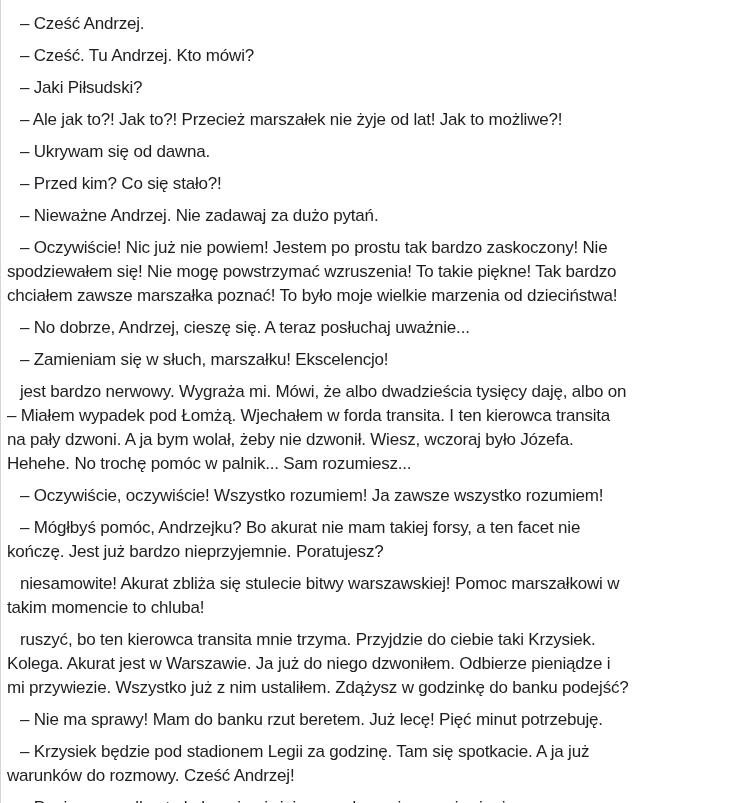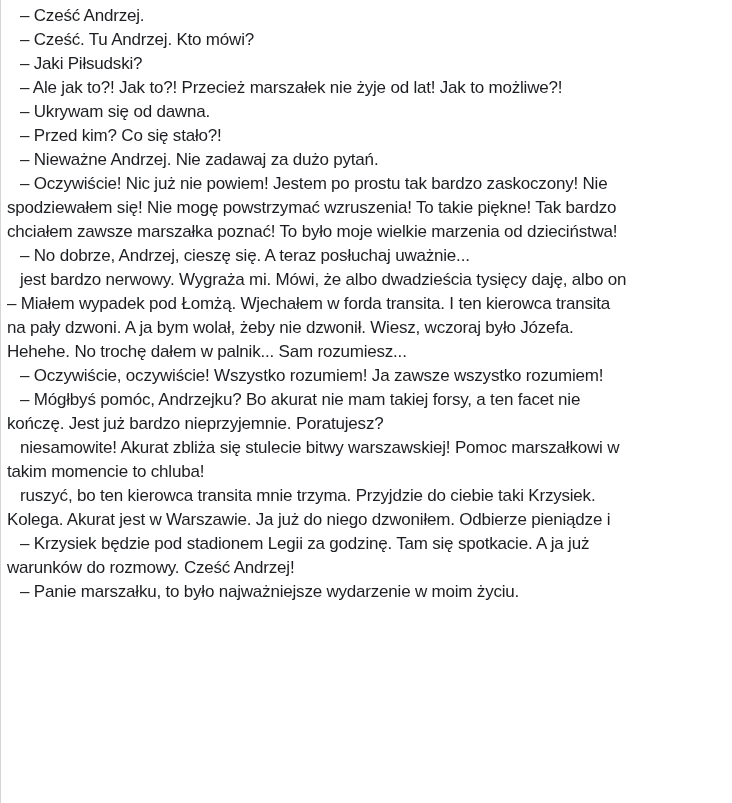--- a/index.html
+++ b/index.html
@@ -19,21 +19,21 @@
     color: #1c1e21;
   }
   .post-text { width: 100%; }
   .para { margin: 0; padding: 0; }
   .line {
     display: block;
     white-space: pre;
     text-indent: 0;
   }
   
-  .para .line:first-child { text-indent: 13px; }
+  .para .line:first-child { text-indent: 13px; margin-top: 8px; }
 </style>
 </head>
 <body style="color: rgb(28, 30, 33); background: rgb(255, 255, 255); border-left-color: rgb(213, 213, 213);">
 
 <main class="post-text" id="dialogue">
     <p class="para">
       <span class="line">– Cześć Andrzej.</span>
     </p>
     <p class="para">
       <span class="line">– Cześć. Tu Andrzej. Kto mówi?</span>
@@ -55,39 +55,46 @@
     </p>
     <p class="para">
       <span class="line">– Oczywiście! Nic już nie powiem! Jestem po prostu tak bardzo zaskoczony! Nie</span>
       <span class="line">spodziewałem się! Nie mogę powstrzymać wzruszenia! To takie piękne! Tak bardzo</span>
       <span class="line">chciałem zawsze marszałka poznać! To było moje wielkie marzenia od dzieciństwa!</span>
     </p>
     <p class="para">
       <span class="line">– No dobrze, Andrzej, cieszę się. A teraz posłuchaj uważnie...</span>
     </p>
     <p class="para">
+      <span class="line">– Zamieniam się w słuch, marszałku! Ekscelencjo!</span>
+    </p>
+    <p class="para">
       <span class="line">jest bardzo nerwowy. Wygraża mi. Mówi, że albo dwadzieścia tysięcy daję, albo on</span>
       <span class="line">– Miałem wypadek pod Łomżą. Wjechałem w forda transita. I ten kierowca transita</span>
       <span class="line">na pały dzwoni. A ja bym wolał, żeby nie dzwonił. Wiesz, wczoraj było Józefa.</span>
-      <span class="line">Hehehe. No trochę dałem w palnik... Sam rozumiesz...</span>
+      <span class="line">Hehehe. No trochę pomóc w palnik... Sam rozumiesz...</span>
     </p>
     <p class="para">
       <span class="line">– Oczywiście, oczywiście! Wszystko rozumiem! Ja zawsze wszystko rozumiem!</span>
     </p>
     <p class="para">
       <span class="line">– Mógłbyś pomóc, Andrzejku? Bo akurat nie mam takiej forsy, a ten facet nie</span>
       <span class="line">kończę. Jest już bardzo nieprzyjemnie. Poratujesz?</span>
     </p>
     <p class="para">
       <span class="line">niesamowite! Akurat zbliża się stulecie bitwy warszawskiej! Pomoc marszałkowi w</span>
       <span class="line">takim momencie to chluba!</span>
     </p>
     <p class="para">
       <span class="line">ruszyć, bo ten kierowca transita mnie trzyma. Przyjdzie do ciebie taki Krzysiek.</span>
       <span class="line">Kolega. Akurat jest w Warszawie. Ja już do niego dzwoniłem. Odbierze pieniądze i</span>
+      <span class="line">mi przywiezie. Wszystko już z nim ustaliłem. Zdążysz w godzinkę do banku podejść?</span>
+    </p>
+    <p class="para">
+      <span class="line">– Nie ma sprawy! Mam do banku rzut beretem. Już lecę! Pięć minut potrzebuję.</span>
     </p>
     <p class="para">
       <span class="line">– Krzysiek będzie pod stadionem Legii za godzinę. Tam się spotkacie. A ja już</span>
       <span class="line">warunków do rozmowy. Cześć Andrzej!</span>
     </p>
     <p class="para">
       <span class="line">– Panie marszałku, to było najważniejsze wydarzenie w moim życiu.</span>
     </p>
   </main>
 

